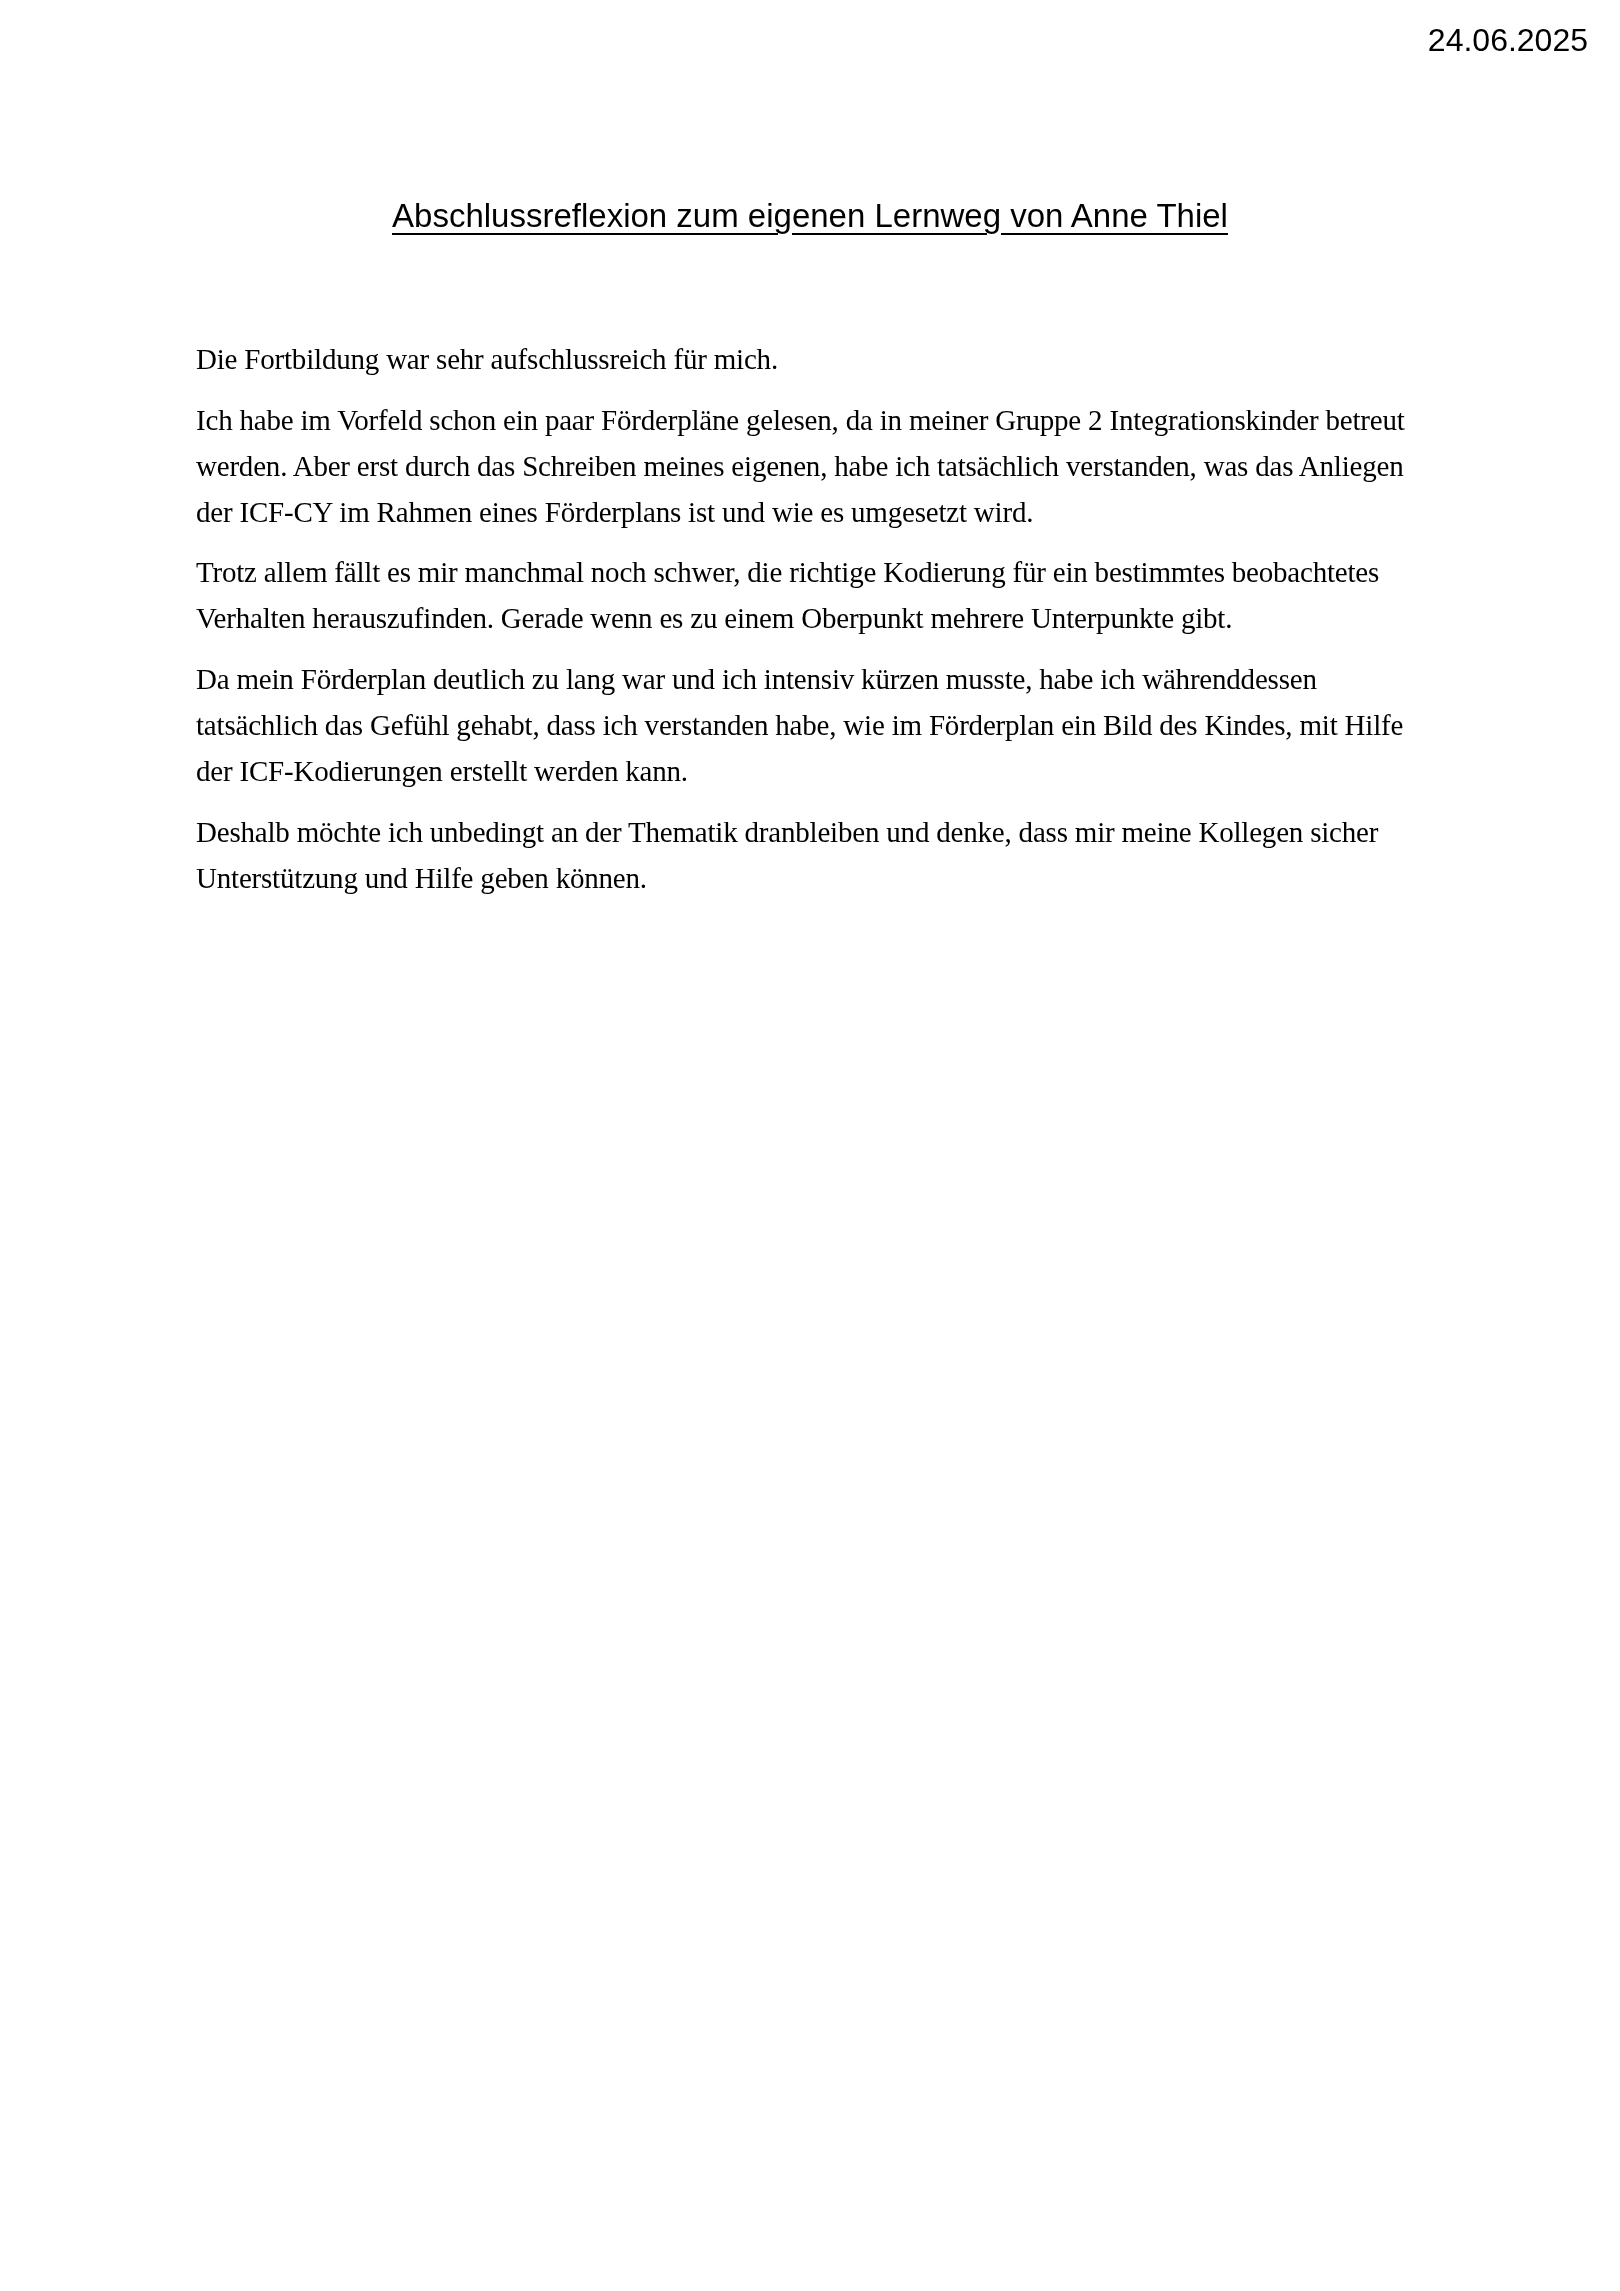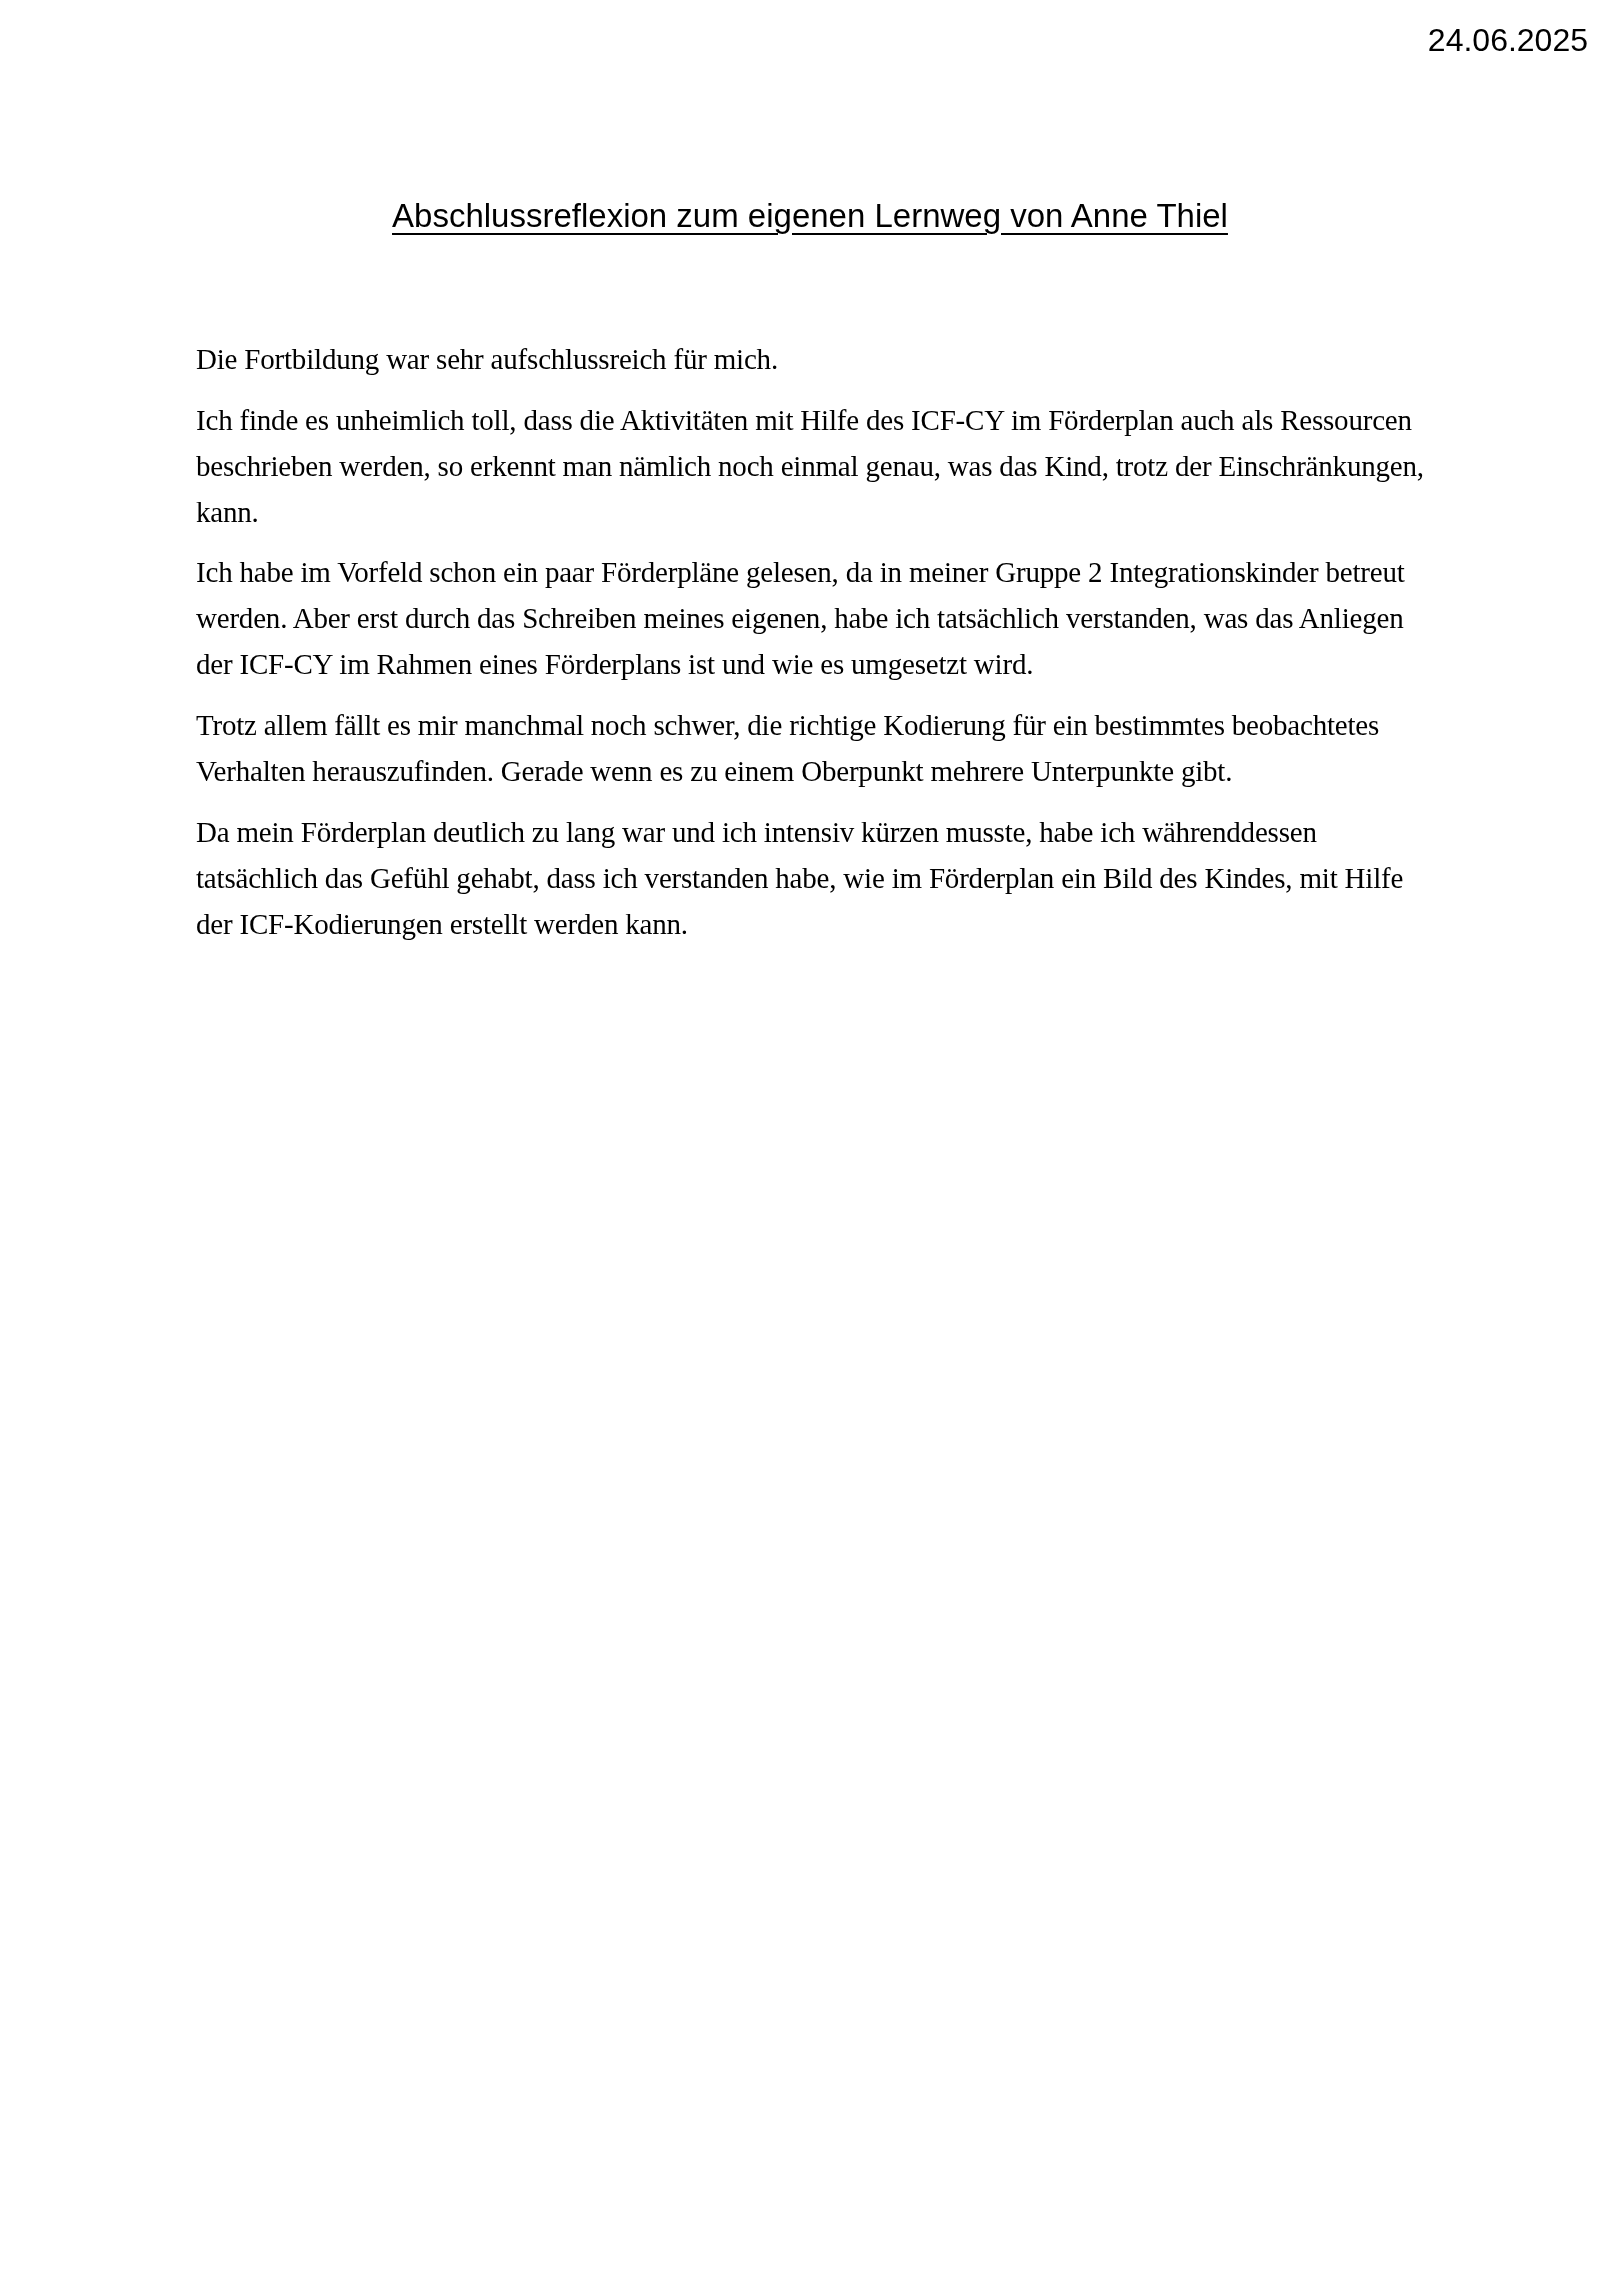--- a/index.html
+++ b/index.html
@@ -61,20 +61,20 @@
 <body>
 
 <div class="page">
 
   <div class="date-stamp">24.06.2025</div>
 
   <h1 class="doc-title">Abschlussreflexion zum eigenen Lernweg von Anne Thiel</h1>
 
   <div class="doc-body">
     <p>Die Fortbildung war sehr aufschlussreich für mich.</p>
-    <p>Ich finde es unheimlich toll, dass die Aktivitäten mit Hilfe des ICF-CY im Förderplan auch als Ressourcen beschrieben werden, so erkennt man nämlich noch einmal genau, was das Kind, trotz der Einschränkungen, kann.</p>
     <p>Ich habe im Vorfeld schon ein paar Förderpläne gelesen, da in meiner Gruppe 2 Integrationskinder betreut werden. Aber erst durch das Schreiben meines eigenen, habe ich tatsächlich verstanden, was das Anliegen der ICF-CY im Rahmen eines Förderplans ist und wie es umgesetzt wird.</p>
     <p>Trotz allem fällt es mir manchmal noch schwer, die richtige Kodierung für ein bestimmtes beobachtetes Verhalten herauszufinden. Gerade wenn es zu einem Oberpunkt mehrere Unterpunkte gibt.</p>
     <p>Da mein Förderplan deutlich zu lang war und ich intensiv kürzen musste, habe ich währenddessen tatsächlich das Gefühl gehabt, dass ich verstanden habe, wie im Förderplan ein Bild des Kindes, mit Hilfe der ICF-Kodierungen erstellt werden kann.</p>
+    <p>Deshalb möchte ich unbedingt an der Thematik dranbleiben und denke, dass mir meine Kollegen sicher Unterstützung und Hilfe geben können.</p>
   </div>
 
 </div>
 
 
 </body></html>

